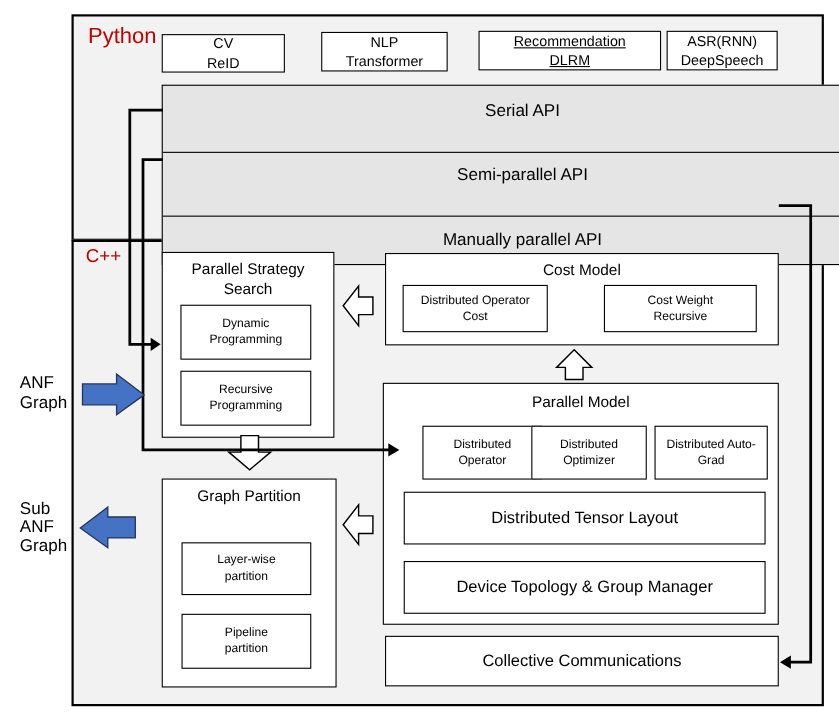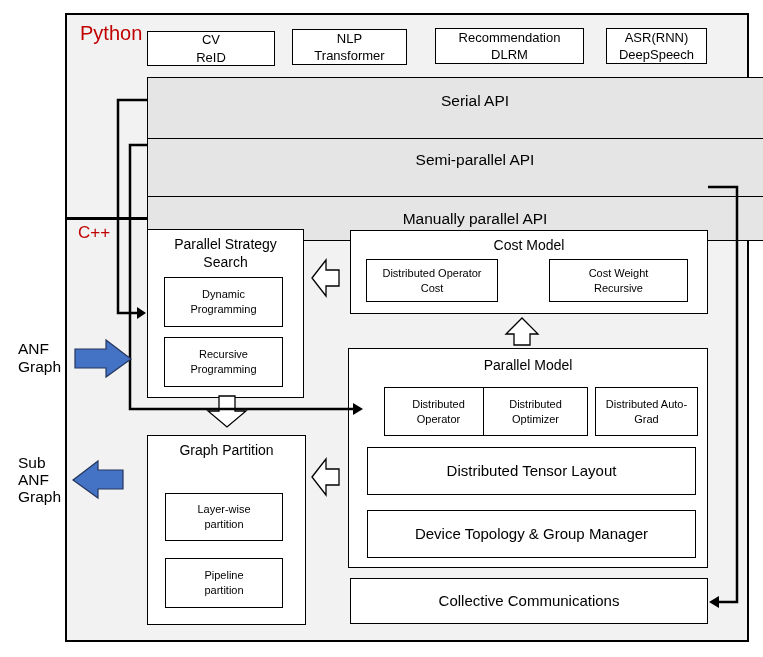--- a/index.html
+++ b/index.html
@@ -45,29 +45,29 @@
 <body>
 
 <div id="canvas">
 
   <div class="section" id="python-section" style="left:65px; top:13px; width:684px; height:206px;"></div>
   <div class="section" id="cpp-section" style="left:65px; top:218px; width:684px; height:424px;"></div>
 
   <div class="sec-label" id="python-label">Python</div>
   <div class="sec-label" id="cpp-label">C++</div>
 
-  <div class="box" style="left:147px; top:31px; width:128px; height:35px;">
+  <div class="box" style="left:147px; top:31px; width:112px; height:35px;">
     <div><span>CV</span><br>
          <span>ReID</span></div>
   </div>
   <div class="box" style="left:292px; top:29px; width:115px; height:36px;">
     <div><span>NLP</span><br>
          <span>Transformer</span></div>
   </div>
-  <div class="box" style="left:435px; top:28px; width:149px; height:36px;">
+  <div class="box" style="left:435px; top:28px; width:166px; height:36px;text-decoration:underline;">
     <div><span>Recommendation</span><br>
          <span>DLRM</span></div>
   </div>
   <div class="box" style="left:606px; top:28px; width:101px; height:36px;">
     <div><span>ASR(RNN)</span><br>
          <span>DeepSpeech</span></div>
   </div>
 
   <div id="api-stack">
     <div class="api-row" id="api-row-0">

